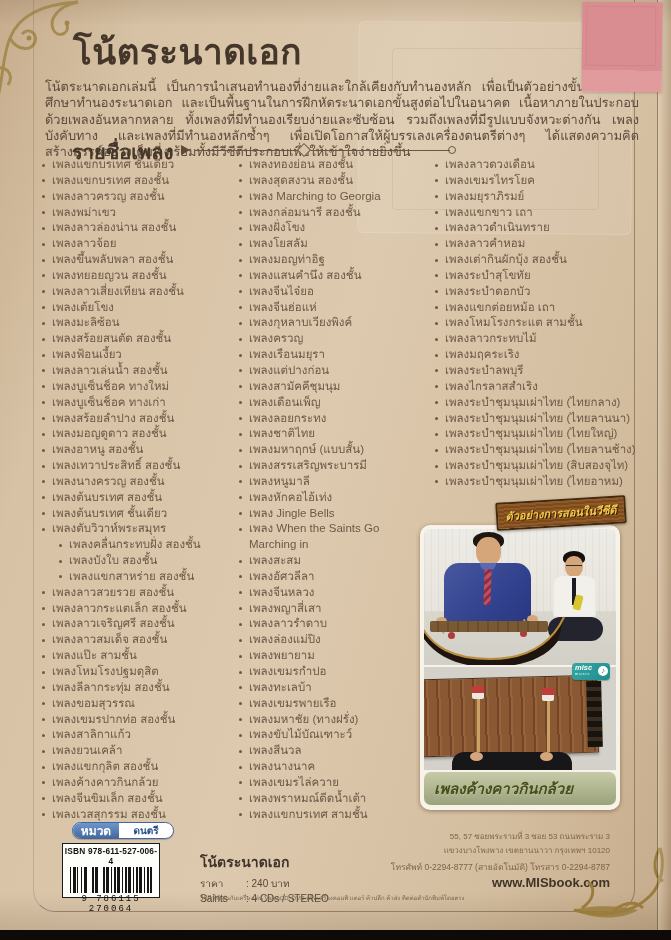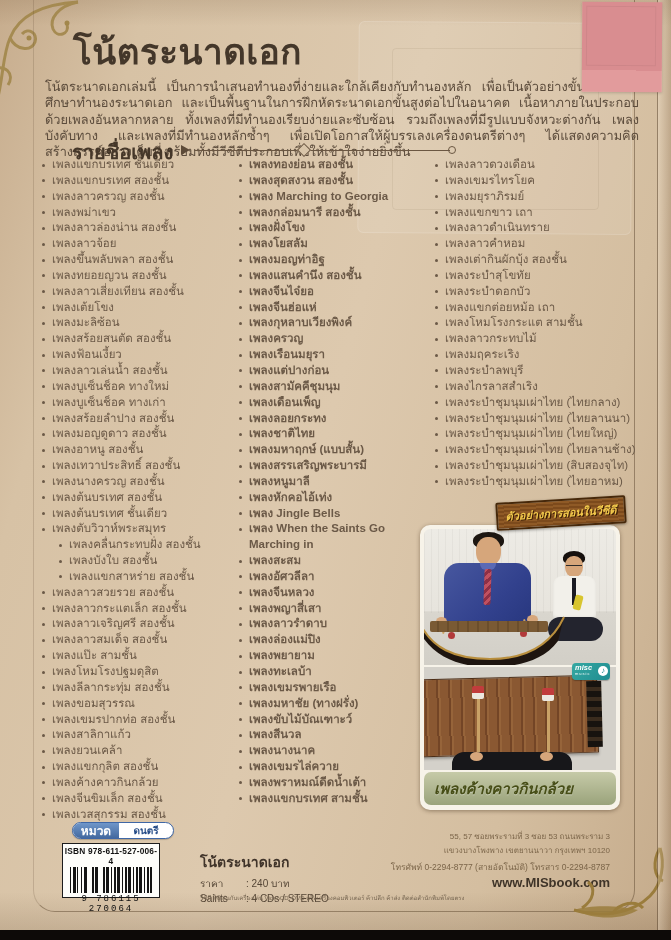--- a/index.html
+++ b/index.html
@@ -22,21 +22,21 @@
   .orn-tl{position:absolute;left:-4px;top:-4px;}
   .orn-br{position:absolute;left:572px;top:846px;}
   .title{position:absolute;left:73px;top:24px;font-size:35px;font-weight:bold;color:#44372a;letter-spacing:.5px;}
   .intro{position:absolute;left:45px;top:79px;width:594px;font-size:12.8px;line-height:16.3px;color:#5c4c3c;text-align:justify;}
   .songs-header{position:absolute;left:72px;top:136px;font-size:20px;font-weight:bold;color:#453729;}
   .hdr-arrow{position:absolute;left:181px;top:145px;width:0;height:0;border-left:9px solid #5d4b38;border-top:5px solid transparent;border-bottom:5px solid transparent;}
   .hdr-line{position:absolute;left:194px;top:149.5px;width:256px;height:1.5px;background:#6b5742;}
   .hdr-diamond{position:absolute;left:299px;top:145px;width:8px;height:8px;border:1.5px solid #6b5742;transform:rotate(45deg);background:#d9c5a9;}
   .hdr-end{position:absolute;left:448px;top:146px;width:6px;height:6px;border:1.5px solid #6b5742;border-radius:50%;background:transparent;}
   .song-col{position:absolute;top:157px;color:#6b5947;font-size:11.5px;}
-  .c1{left:38px;width:194px;} .c2{left:235px;width:194px;font-weight:bold;} .c3{left:431px;width:228px;}
+  .c1{left:38px;width:194px;} .c2{left:235px;width:194px;} .c3{left:431px;width:228px;}
   .song{position:relative;padding-left:14px;line-height:15.85px;min-height:15.85px;}
   .song.indent{padding-left:31px;}
   .blt{position:absolute;left:4px;top:6.5px;width:3px;height:3px;background:#6b5947;border-radius:50%;}
   .indent .blt{left:21px;}
   
   .media{position:absolute;left:420px;top:517px;width:200px;height:285px;background:#f7f3e9;border-radius:10px;box-shadow:0 1px 4px rgba(60,40,20,.45);padding:4px;box-sizing:border-box;z-index:3;margin-top:8px;}
   .photo1{position:relative;height:136px;overflow:hidden;border-radius:6px 6px 0 0;
     background:linear-gradient(180deg,#edebe5 0,#e7e4dd 60%,#d9d6ce 61%,#d2cfc7 100%);}
   .photo1::before{content:"";position:absolute;left:0;top:0;right:0;height:62%;
     background:repeating-linear-gradient(90deg,rgba(0,0,0,.035) 0 1px,transparent 1px 7px);}
@@ -206,20 +206,21 @@
         <div class="song"><span class="blt"></span><span>เพลงหักคอไอ้เท่ง</span></div>
         <div class="song"><span class="blt"></span><span>เพลง Jingle Bells</span></div>
         <div class="song"><span class="blt"></span><span>เพลง When the Saints Go Marching in</span></div>
         <div class="song"><span class="blt"></span><span>เพลงสะสม</span></div>
         <div class="song"><span class="blt"></span><span>เพลงอัศวลีลา</span></div>
         <div class="song"><span class="blt"></span><span>เพลงจีนหลวง</span></div>
         <div class="song"><span class="blt"></span><span>เพลงพญาสี่เสา</span></div>
         <div class="song"><span class="blt"></span><span>เพลงลาวรำดาบ</span></div>
         <div class="song"><span class="blt"></span><span>เพลงล่องแม่ปิง</span></div>
         <div class="song"><span class="blt"></span><span>เพลงพยายาม</span></div>
+        <div class="song"><span class="blt"></span><span>เพลงเขมรกำปอ</span></div>
         <div class="song"><span class="blt"></span><span>เพลงทะเลบ้า</span></div>
         <div class="song"><span class="blt"></span><span>เพลงเขมรพายเรือ</span></div>
         <div class="song"><span class="blt"></span><span>เพลงมหาชัย (ทางฝรั่ง)</span></div>
         <div class="song"><span class="blt"></span><span>เพลงขับไม้บัณเฑาะว์</span></div>
         <div class="song"><span class="blt"></span><span>เพลงสีนวล</span></div>
         <div class="song"><span class="blt"></span><span>เพลงนางนาค</span></div>
         <div class="song"><span class="blt"></span><span>เพลงเขมรไล่ควาย</span></div>
         <div class="song"><span class="blt"></span><span>เพลงพราหมณ์ดีดน้ำเต้า</span></div>
         <div class="song"><span class="blt"></span><span>เพลงแขกบรเทศ สามชั้น</span></div>
       </div>

